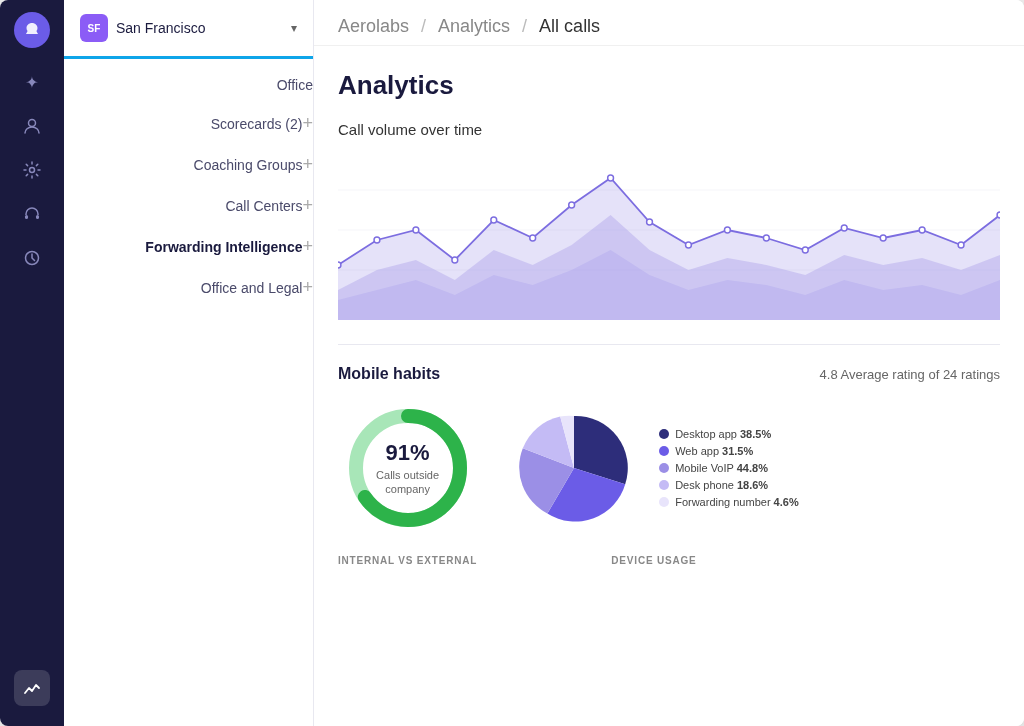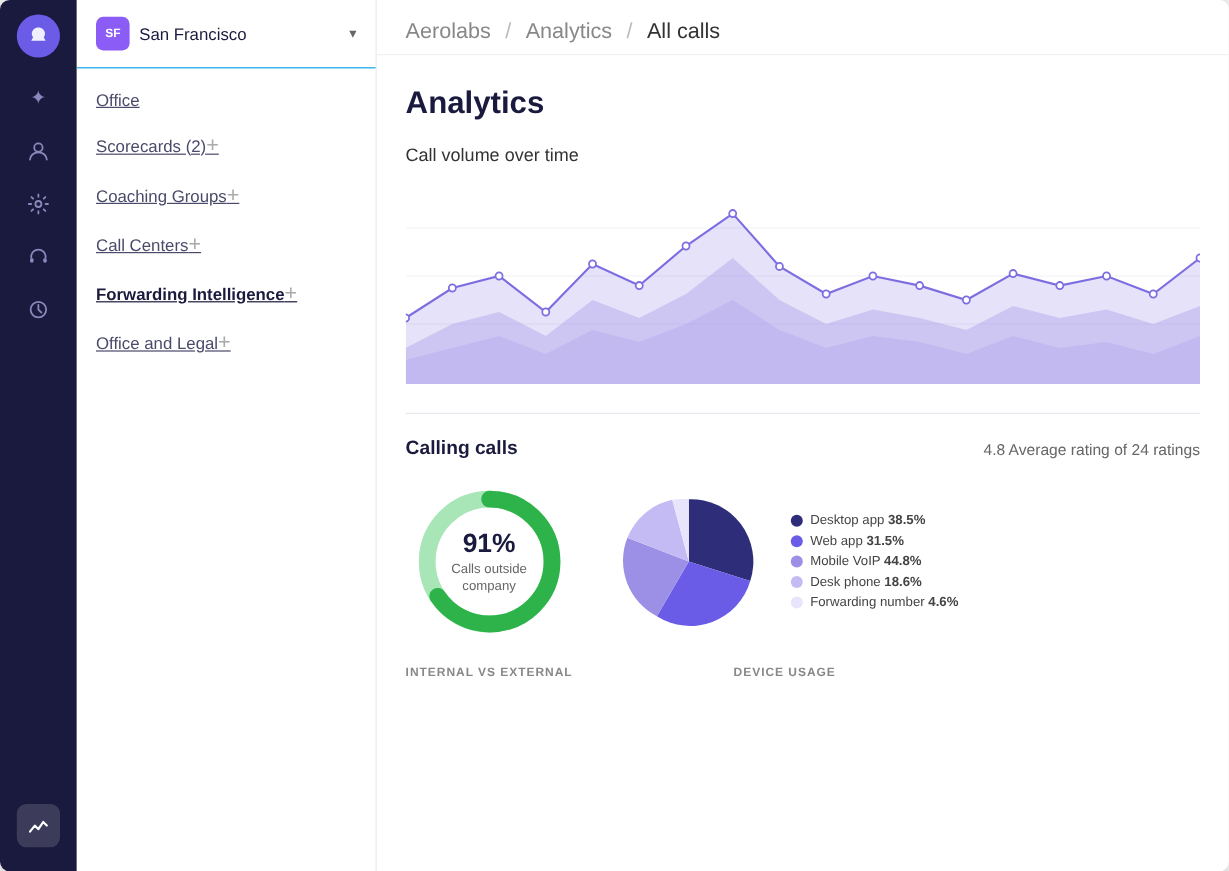--- a/index.html
+++ b/index.html
@@ -7,26 +7,26 @@
     .app-wrapper { width: 1024px; height: 726px; display: flex; background: #fff; border-radius: 8px; overflow: hidden; box-shadow: 0 4px 24px rgba(0,0,0,0.15); }
 
     
     .icon-bar { width: 64px; background: #1a1a3e; display: flex; flex-direction: column; align-items: center; padding: 12px 0; gap: 8px; }
     .icon-bar-logo { width: 36px; height: 36px; background: #6b5ce7; border-radius: 50%; display: flex; align-items: center; justify-content: center; margin-bottom: 8px; }
     .icon-btn { width: 36px; height: 36px; border-radius: 8px; display: flex; align-items: center; justify-content: center; cursor: pointer; color: #8888bb; font-size: 16px; }
     .icon-btn.active-analytics { background: rgba(255,255,255,0.15); color: #fff; }
 
     
     .sidebar { width: 250px; background: #fff; border-right: 1px solid #e8e8f0; display: flex; flex-direction: column; }
-    .sidebar-header { padding: 14px 16px; border-bottom: 1px solid #0ea5e9; display: flex; align-items: center; justify-content: space-between; }
+    .sidebar-header { padding: 14px 16px; border-bottom: 3px solid #0ea5e9; display: flex; align-items: center; justify-content: space-between; }
     .workspace-badge { width: 28px; height: 28px; background: #8b5cf6; border-radius: 6px; display: flex; align-items: center; justify-content: center; color: white; font-size: 10px; font-weight: 700; margin-right: 8px; }
     .workspace-name { font-size: 14px; font-weight: 500; color: #1a1a3e; flex: 1; }
     .chevron-down { color: #666; font-size: 12px; }
     .sidebar-nav { flex: 1; padding: 8px 0; }
-    .nav-item { display: flex; align-items: center; justify-content: flex-start; padding: 10px 16px; cursor: pointer; color: #4a4a6a; font-size: 14px; text-decoration: underline; }
+    .nav-item { display: flex; align-items: center; justify-content: flex-end; padding: 10px 0; cursor: pointer; color: #4a4a6a; font-size: 14px; }
     .nav-item.active { font-weight: 700; color: #1a1a3e; }
     .nav-plus { color: #aaa; font-size: 18px; font-weight: 300; }
 
     
     .main { flex: 1; background: #fff; overflow-y: auto; display: flex; flex-direction: column; }
     .breadcrumb { padding: 16px 24px 8px; font-size: 18px; color: #888; display: flex; gap: 12px; align-items: center; border-bottom: 1px solid #f0f0f0; }
     .breadcrumb a { color: #888; text-decoration: none; }
     .breadcrumb .sep { color: #bbb; }
     .breadcrumb .current { color: #333; font-weight: 500; }
     .content-area { padding: 24px; flex: 1; }
@@ -184,21 +184,21 @@
             <circle cx="640" cy="95" r="3" fill="white" stroke="#7c6de0" stroke-width="1.5"></circle>
             <circle cx="680" cy="65" r="3" fill="white" stroke="#7c6de0" stroke-width="1.5"></circle>
           </svg>
         </div>
       </div>
 
       <hr class="chart-divider">
 
       <div class="habits-section">
         <div class="habits-header">
-          <span class="habits-title">Calling calls</span>
+          <span class="habits-title">Mobile habits</span>
           <span class="habits-rating">4.8 Average rating of 24 ratings</span>
         </div>
         <div class="charts-row">
 
           <div class="donut-wrap">
             <div class="donut-container">
               <svg width="130" height="130" viewBox="0 0 130 130">
                 <circle cx="65" cy="65" r="52" fill="none" stroke="#a8e6b8" stroke-width="14"></circle>
                 <circle cx="65" cy="65" r="52" fill="none" stroke="#2db34a" stroke-width="14" stroke-dasharray="296 326" stroke-dashoffset="82" stroke-linecap="round" transform="rotate(-90 65 65)"></circle>
               </svg>

